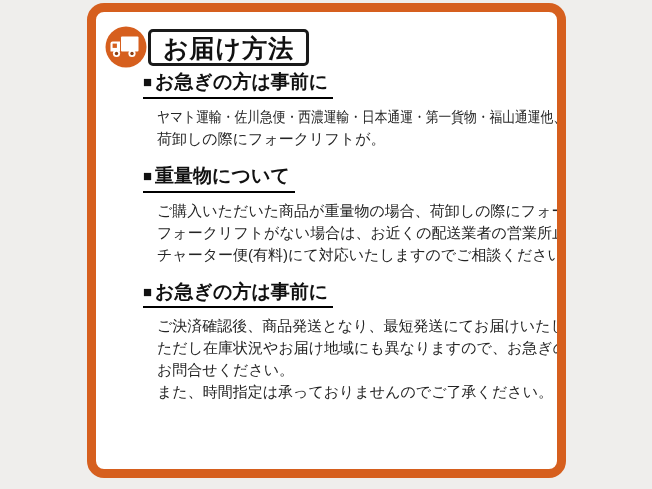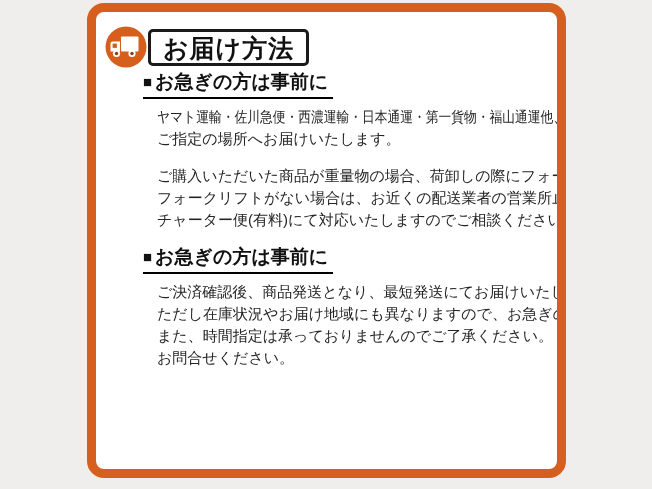--- a/index.html
+++ b/index.html
@@ -82,38 +82,39 @@
         </span>
         <div class="title-box">お届け方法</div>
       </div>
 
       <div class="sections">
 
         <section>
           <h2 class="sec-h"><span class="sq">■</span><span>お急ぎの方は事前に</span></h2>
           <div class="body">
             <div class="line tight">ヤマト運輸・佐川急便・西濃運輸・日本通運・第一貨物・福山通運他、</div>
-            <div class="line">ご指定の場所へお届けいたします。</div>
+            <div class="line">荷卸しの際にフォークリフトが。</div>
           </div>
         </section>
 
         <section>
+          <h2 class="sec-h"><span class="sq">■</span><span>重量物について</span></h2>
           <div class="body">
             <div class="line">ご購入いただいた商品が重量物の場合、荷卸しの際にフォークリフトが</div>
             <div class="line">フォークリフトがない場合は、お近くの配送業者の営業所止め、または</div>
             <div class="line">チャーター便(有料)にて対応いたしますのでご相談ください。</div>
           </div>
         </section>
 
         <section>
           <h2 class="sec-h"><span class="sq">■</span><span>お急ぎの方は事前に</span></h2>
           <div class="body">
             <div class="line">ご決済確認後、商品発送となり、最短発送にてお届けいたします。</div>
             <div class="line">ただし在庫状況やお届け地域にも異なりますので、お急ぎの方は事前に</div>
+            <div class="line">お問合せください。</div>
             <div class="line">また、時間指定は承っておりませんのでご了承ください。</div>
-            <div class="line">お問合せください。</div>
           </div>
         </section>
 
       </div>
     </div>
   </div>
 </div>
 
 </body></html>

